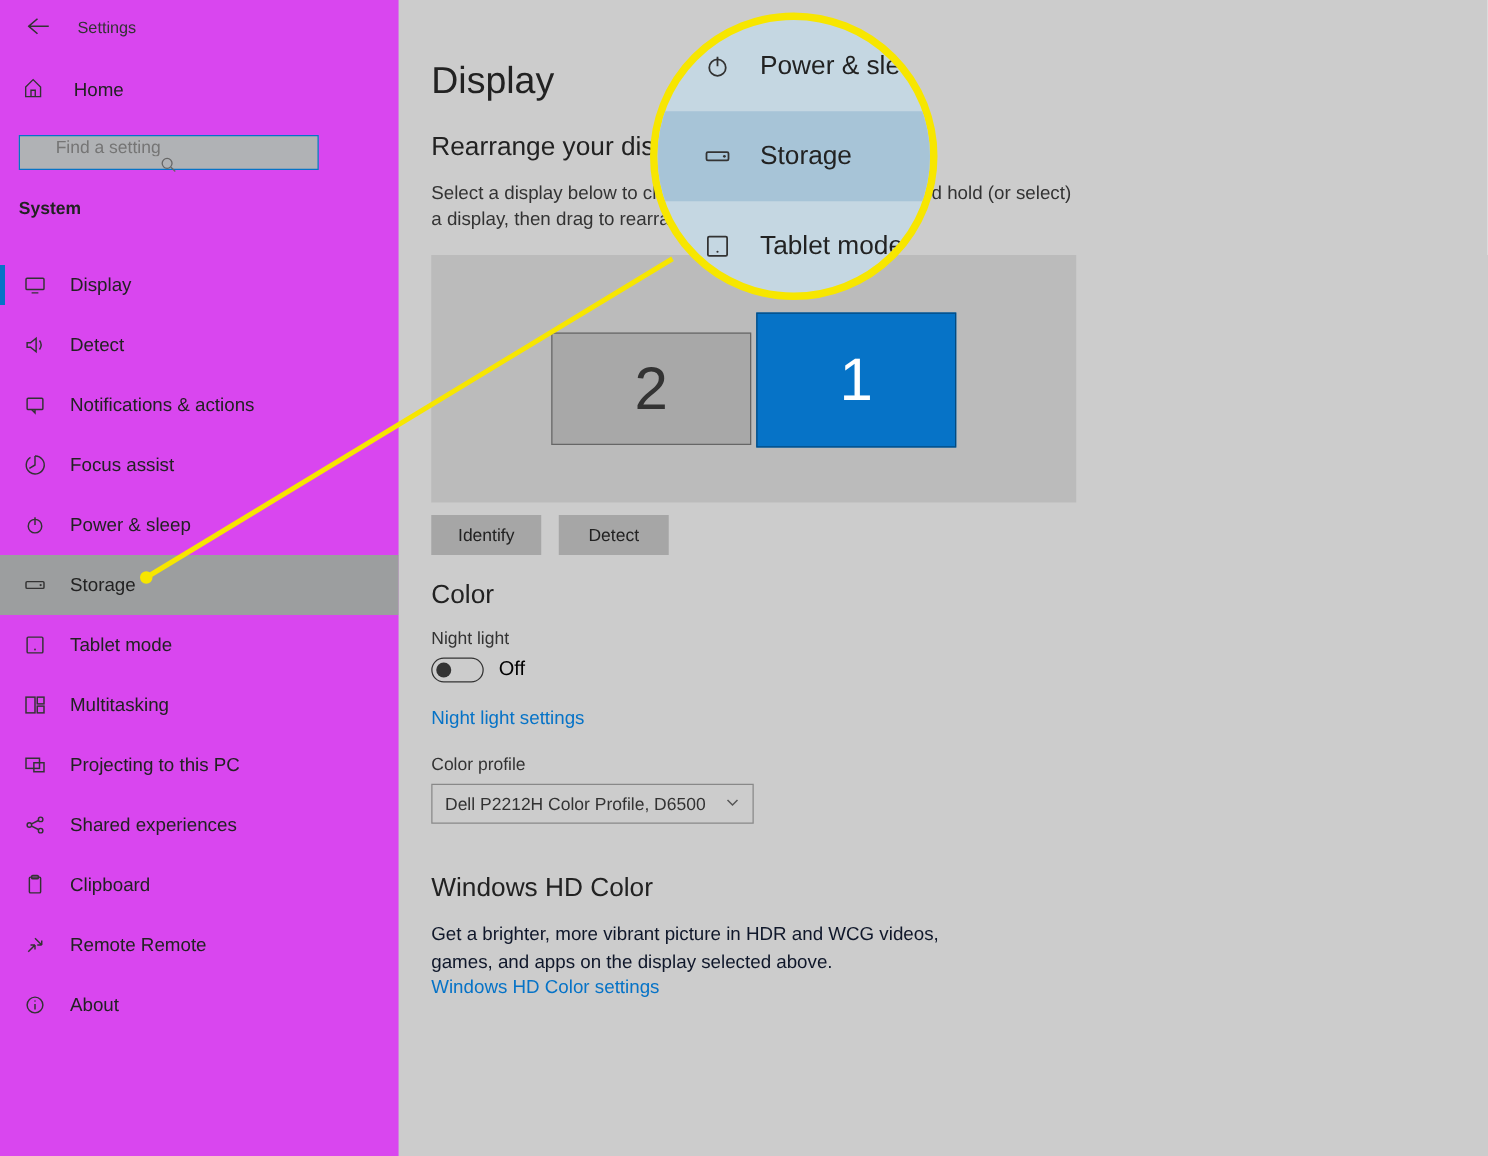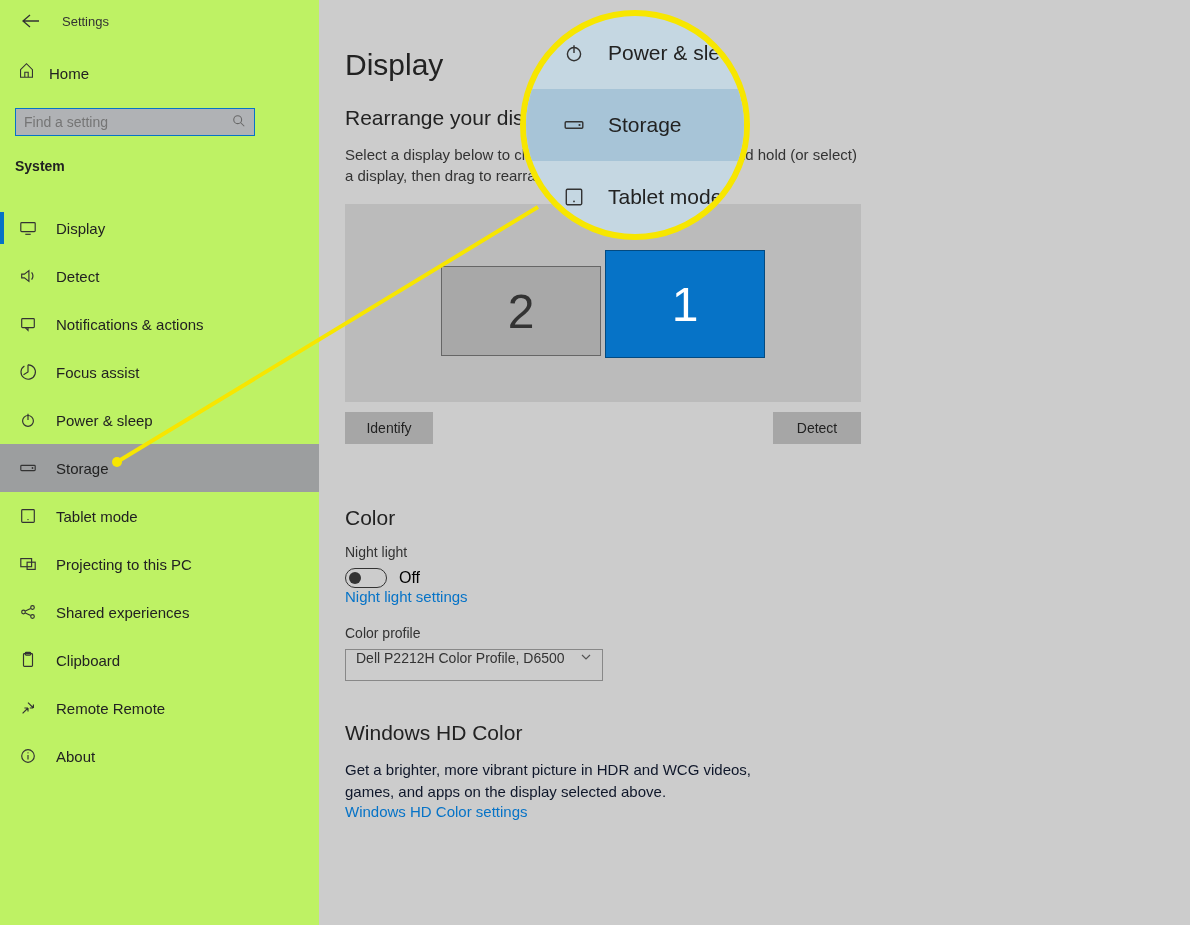--- a/index.html
+++ b/index.html
@@ -2,25 +2,25 @@
 <html><head>
 <meta charset="utf-8">
 <style>
 * { box-sizing: border-box; margin: 0; padding: 0; font-family: "Segoe UI", Arial, sans-serif; }
 html, body { width: 1190px; height: 925px; overflow: hidden; background: #f3f3f3; }
 
 .window { position: relative; width: 1190px; height: 925px; background: #cccccc; }
 .content-area { position: absolute; left: 0; top: 0; right: 0; bottom: 0; display: flex; }
 
 
-.sidebar { width: 319px; height: 100%; background: #bef264; position: relative; }
+.sidebar { width: 319px; height: 100%; background: #d946ef; position: relative; }
 .back-btn { position: absolute; left: 22px; top: 12px; font-size: 18px; color: #333; cursor: pointer; }
 .app-title { position: absolute; left: 62px; top: 14px; font-size: 13px; color: #333; }
-.home-row { position: absolute; left: 18px; top: 62px; display: flex; align-items: flex-end; gap: 14px; font-size: 15px; color: #222; cursor: pointer; }
-.search-box { position: absolute; left: 15px; top: 108px; width: 240px; height: 28px; border: 1px solid #0673c7; background: #b0b2b5; display: flex; align-items: center; padding: 0 8px; }
+.home-row { position: absolute; left: 18px; top: 62px; display: flex; align-items: center; gap: 24px; font-size: 15px; color: #222; cursor: pointer; }
+.search-box { position: absolute; left: 15px; top: 108px; width: 240px; height: 28px; border: 1px solid #0673c7; background: #b0b2b5; display: flex; align-items: center; padding: 0 8px; flex-direction: column; }
 .search-box input { flex: 1; border: none; background: transparent; font-size: 14px; color: #666; outline: none; }
 .search-box .sicon { color: #666; font-size: 14px; }
 .cat-label { position: absolute; left: 15px; top: 158px; font-size: 14px; font-weight: 600; color: #222; }
 
 .nav-list { position: absolute; left: 0; top: 204px; width: 100%; }
 .nav-item { height: 48px; display: flex; align-items: center; gap: 18px; padding-left: 18px; font-size: 15px; color: #222; cursor: pointer; position: relative; }
 .nav-item.active { background: transparent; }
 .nav-item.active::before { content: ""; position: absolute; left: 0; top: 8px; bottom: 8px; width: 4px; background: #0673c7; }
 .nav-item.highlight { background: #9c9e9f; }
 .nav-item .nicon { width: 20px; display: inline-flex; justify-content: center; align-items: center; }
@@ -30,30 +30,30 @@
 .main { flex: 1; height: 100%; background: #cccccc; padding: 48px 34px 0 26px; position: relative; }
 .page-title { font-size: 30px; font-weight: 400; color: #222; margin-bottom: 24px; }
 .sec-title { font-size: 21px; font-weight: 400; color: #222; margin-bottom: 14px; }
 .desc { font-size: 15px; color: #333; max-width: 520px; line-height: 1.4; margin-bottom: 18px; }
 
 .display-area { width: 516px; height: 198px; background: #bbbbbb; position: relative; margin-bottom: 10px; }
 .mon { position: absolute; display: flex; align-items: center; justify-content: center; font-size: 48px; font-weight: 300; }
 .mon2 { left: 96px; top: 62px; width: 160px; height: 90px; background: #a8a8a8; border: 1px solid #666; color: #333; }
 .mon1 { left: 260px; top: 46px; width: 160px; height: 108px; background: #0673c7; border: 1px solid #034a80; color: #fff; }
 
-.btn-row { width: 516px; display: flex; justify-content: space-between; gap: 24px; margin-bottom: 62px; }
+.btn-row { width: 516px; display: flex; justify-content: flex-start; gap: 14px; margin-bottom: 20px; }
 .gbtn { width: 88px; height: 32px; background: #a6a6a6; border: none; font-size: 14px; color: #222; cursor: pointer; }
 
 .field-label { font-size: 14px; color: #333; margin-bottom: 8px; }
-.toggle-row { display: flex; align-items: center; gap: 12px; margin-bottom: 0; }
+.toggle-row { display: flex; align-items: center; gap: 12px; margin-bottom: 20px; }
 .toggle { width: 42px; height: 20px; border: 1.5px solid #333; border-radius: 10px; position: relative; }
 .toggle::after { content: ""; position: absolute; left: 3px; top: 3px; width: 12px; height: 12px; border-radius: 50%; background: #333; }
 .link { font-size: 15px; color: #0673c7; cursor: pointer; margin-bottom: 20px; display: inline-block; }
 
-.select { width: 258px; height: 32px; border: 1px solid #888; display: flex; align-items: flex-start; justify-content: space-between; padding: 0 10px; font-size: 14px; color: #333; margin-bottom: 40px; cursor: pointer; }
+.select { width: 258px; height: 32px; border: 1px solid #888; display: flex; align-items: center; justify-content: space-between; padding: 0 10px; font-size: 14px; color: #333; margin-bottom: 40px; cursor: pointer; }
 
 .sec-title.hd { margin-top: 10px; }
 .desc2 { font-size: 15px; color: #0f172a; max-width: 420px; line-height: 1.45; }
 
 
 .winctrls { position: absolute; right: 0; top: 0; display: flex; }
 .winctrls div { width: 45px; height: 30px; display: flex; align-items: center; justify-content: center; font-size: 14px; color: #333; cursor: pointer; }
 
 
 .mag-circle { position: absolute; left: 520px; top: 10px; width: 230px; height: 230px; border-radius: 50%; border: 6px solid #f7e600; background: #c5d7e2; overflow: hidden; z-index: 50; display: flex; flex-direction: column; justify-content: center; }
@@ -172,20 +172,30 @@
           <span>Storage</span>
         </div>
         <div class="nav-item">
           <span class="nicon">
               <svg viewBox="0 0 20 20">
                 <rect x="3" y="3" width="14" height="14" rx="1"></rect>
                 <circle cx="10" cy="14" r="0.8" fill="#333" stroke="none"></circle>
               </svg>
             </span>
           <span>Tablet mode</span>
+        </div>
+        <div class="nav-item">
+          <span class="nicon">
+              <svg viewBox="0 0 20 20">
+                <rect x="2" y="3" width="8" height="14"></rect>
+                <rect x="12" y="3" width="6" height="6"></rect>
+                <rect x="12" y="11" width="6" height="6"></rect>
+              </svg>
+            </span>
+          <span>Multitasking</span>
         </div>
         <div class="nav-item">
           <span class="nicon">
               <svg viewBox="0 0 20 20">
                 <rect x="2" y="4" width="12" height="9"></rect>
                 <rect x="9" y="8" width="9" height="8"></rect>
               </svg>
             </span>
           <span>Projecting to this PC</span>
         </div>

